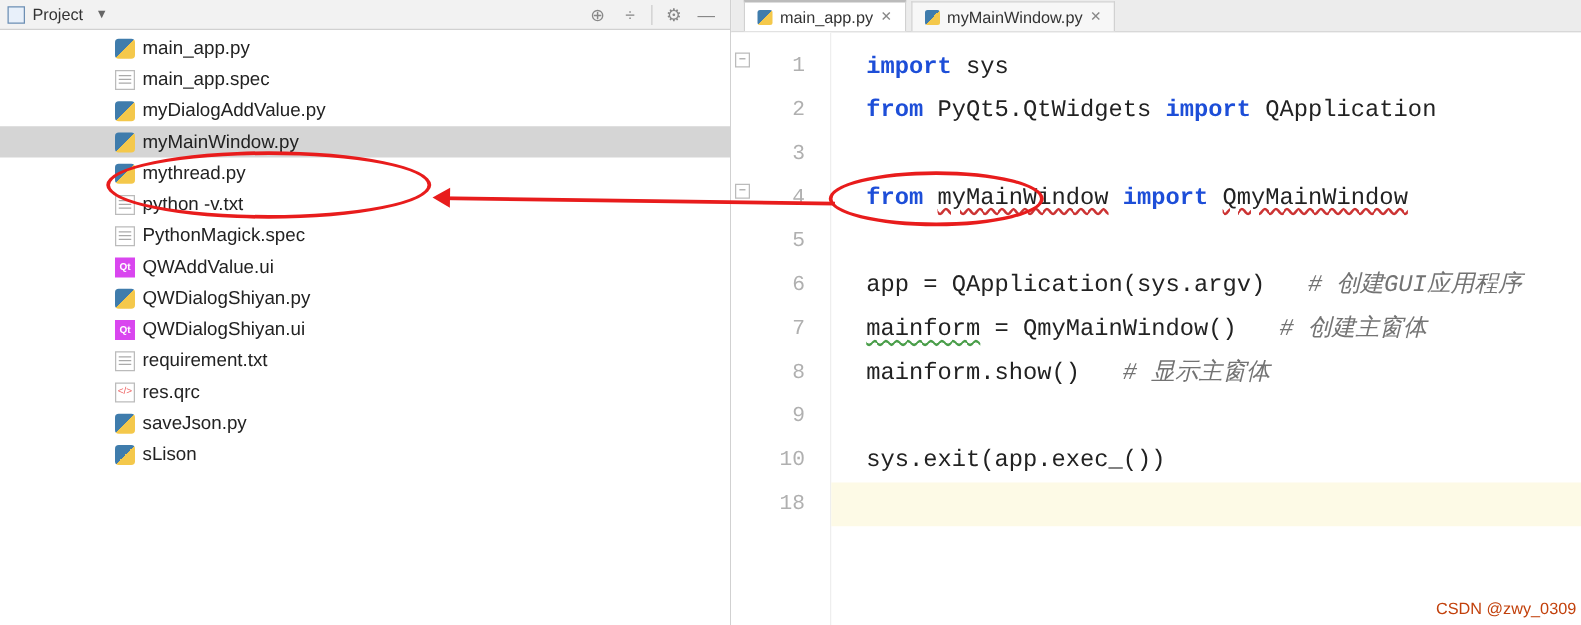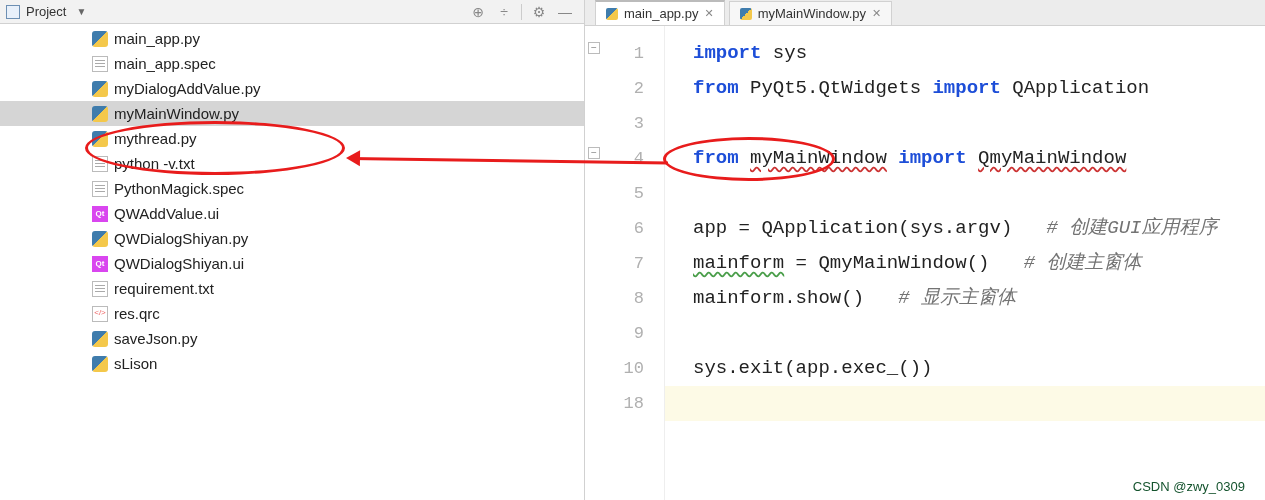--- a/index.html
+++ b/index.html
@@ -149,22 +149,22 @@
   .code-line.current { background:#fdfae6; position:relative; left:-28px; padding-left:28px; width:calc(100% + 28px); }
   .fold {
     position:absolute;
     left: 588px;
     width:12px; height:12px;
     border:1px solid #bbb;
     color:#888; font-size:10px; line-height:9px; text-align:center;
     background:#fff;
   }
   .watermark {
-    position:absolute; right:20px; bottom:6px;
-    color:#14532d; font-size:13px;
+    position:absolute; right:4px; bottom:6px;
+    color:#c2410c; font-size:13px;
   }
   
   .annot-ellipse {
     position:absolute;
     border:3px solid #e81c1c;
     border-radius:50%;
     pointer-events:none;
   }
   .annot-arrow {
     position:absolute;

